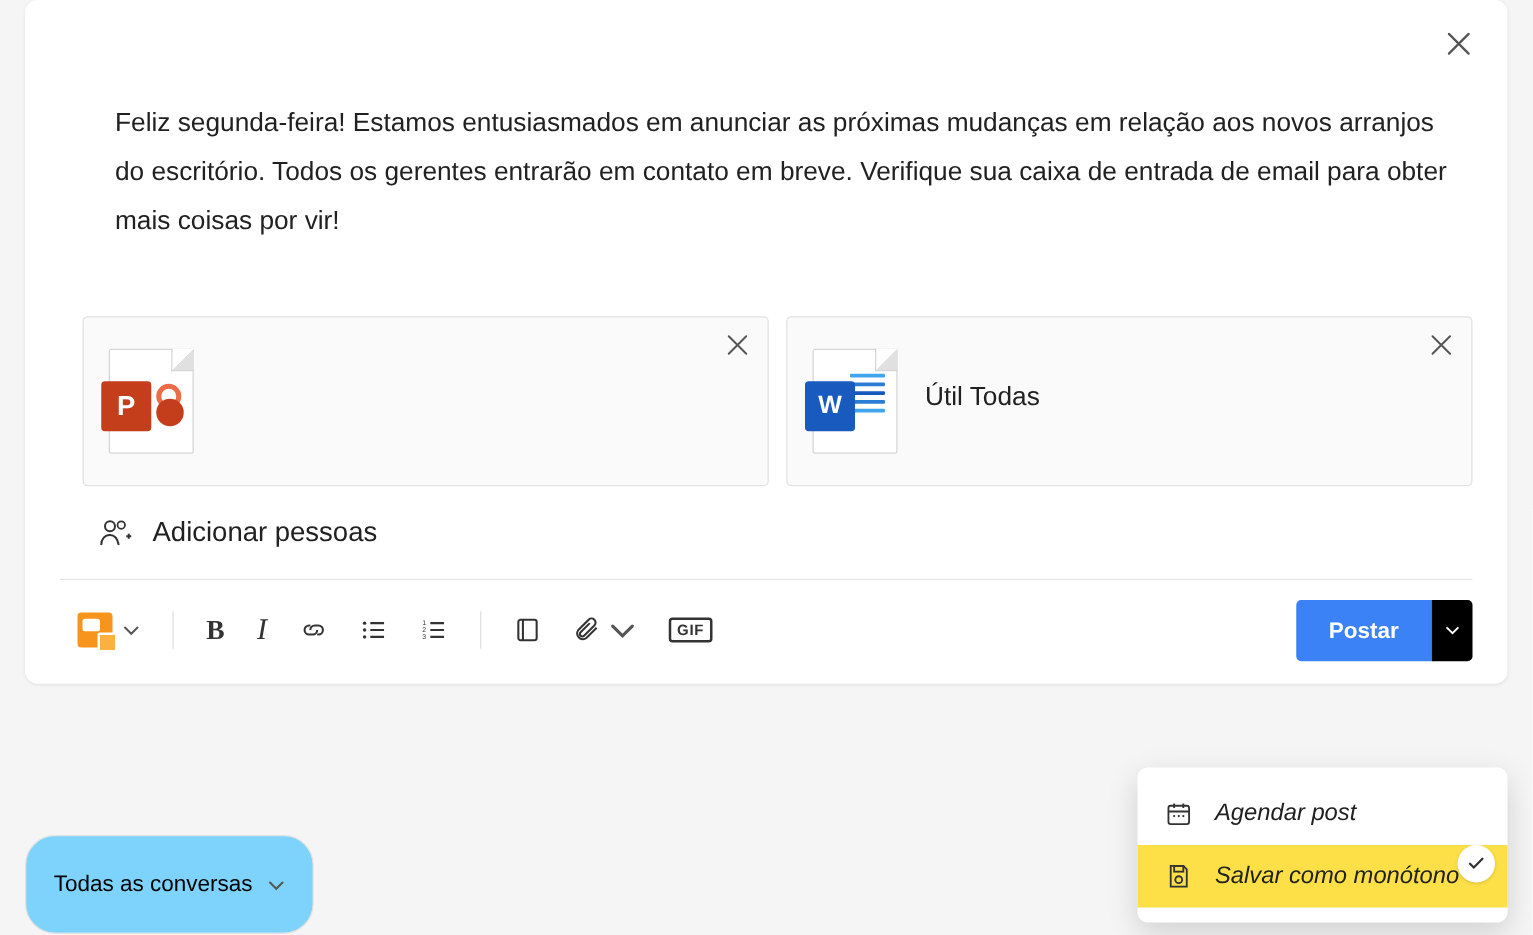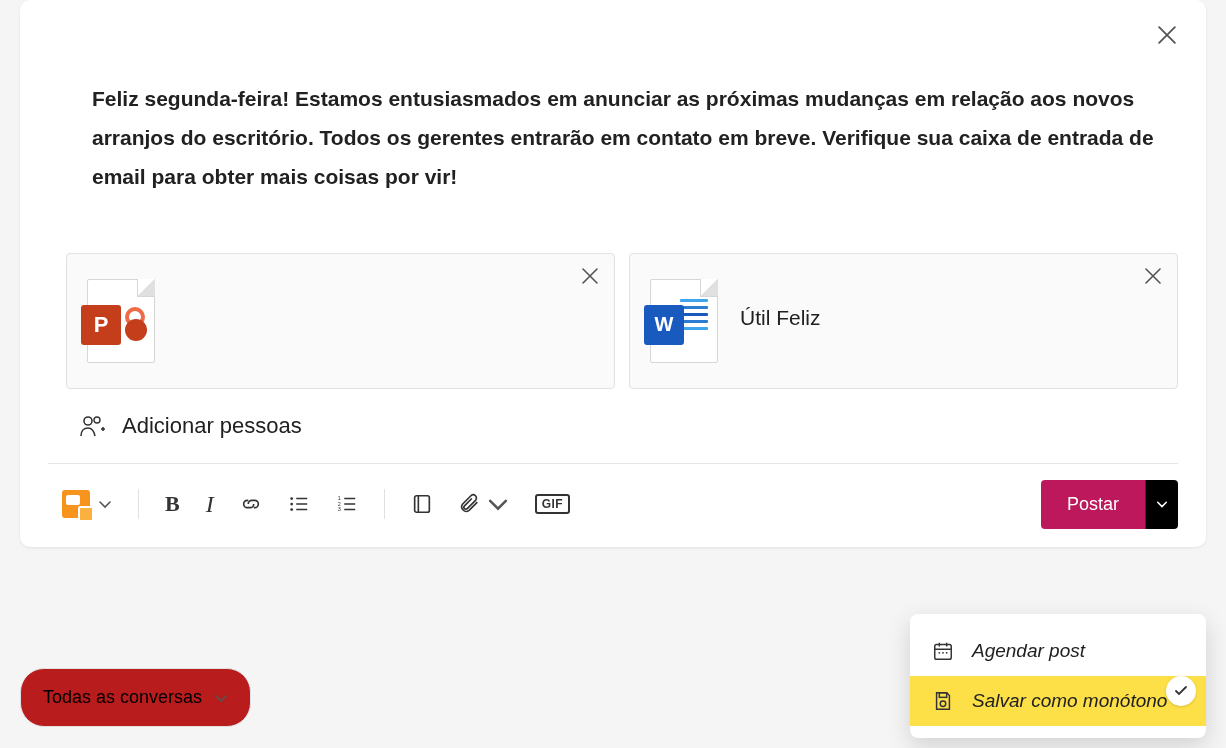--- a/index.html
+++ b/index.html
@@ -25,21 +25,21 @@
       right: 30px;
       cursor: pointer;
       color: #555;
     }
     .close-compose svg { width: 18px; height: 18px; }
     .post-text {
       font-size: 21px;
       line-height: 1.85;
       color: #212121;
       padding: 46px 18px 0 44px;
-      font-weight: 700;
+      font-weight: 400;
     }
     .attachments {
       display: flex;
       gap: 14px;
       margin: 56px 0 0 18px;
     }
     .attachment-card {
       flex: 1;
       border: 1px solid #e1e1e1;
       border-radius: 4px;
@@ -238,26 +238,26 @@
       font-weight: 700;
       letter-spacing: 0.5px;
       text-align: center;
     }
     .post-split {
       margin-left: auto;
       display: flex;
       position: relative;
     }
     .post-main {
-      background: #be185d;
+      background: #3b82f6;
       color: #fff;
       border: none;
       padding: 14px 26px;
       font-size: 18px;
-      font-weight: 400;
+      font-weight: 700;
       border-radius: 4px 0 0 4px;
       cursor: pointer;
       margin-left: 39px;
     }
     .post-arrow {
       background: #000;
       color: #fff;
       border: none;
       border-left: 1px solid #333;
       padding: 0 10px;
@@ -284,24 +284,24 @@
       padding: 14px 22px;
       font-size: 19px;
       color: #212121;
       cursor: pointer;
     }
     .menu-item.hover { background: #fde047; }
     .filter-pill {
       position: absolute;
       left: 20px;
       top: 668px;
-      background: #b91c1c;
+      background: #7dd3fc;
       border: 1px solid #e1e1e1;
       border-radius: 24px;
-      padding: 18px 22px;
+      padding: 28px 22px;
       display: flex;
       align-items: center;
       gap: 12px;
       font-size: 18px;
       cursor: pointer;
     }
     .check-badge {
       position: absolute;
       right: 30px;
       top: 676px;
@@ -356,21 +356,21 @@
         <div class="word-lines">
           <div class="wl-light"></div>
           <div class="wl-mid"></div>
           <div class="wl-dark"></div>
           <div class="wl-mid"></div>
           <div class="wl-light"></div>
         </div>
         <div class="word-badge">W</div>
       </div>
       <div class="attachment-info">
-        <div class="attachment-title">Útil      Feliz</div>
+        <div class="attachment-title">Útil      Todas</div>
       </div>
       <div class="attachment-close">
         <svg viewBox="0 0 16 16">
             <path d="M1 1 L15 15 M15 1 L1 15" stroke="currentColor" stroke-width="1.6" fill="none" stroke-linecap="round"></path>
           </svg>
       </div>
     </div>
 
   </div>
 

